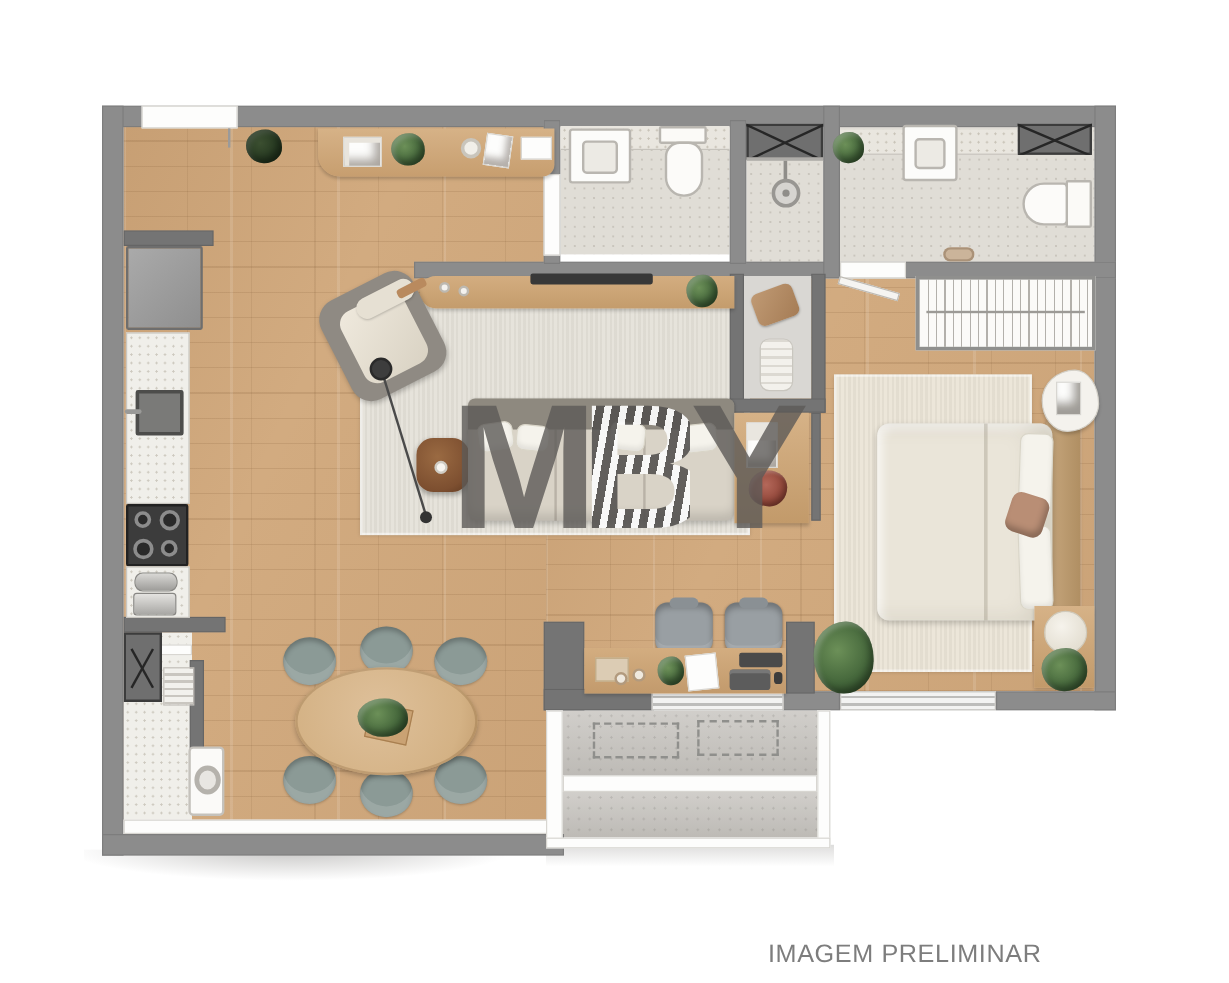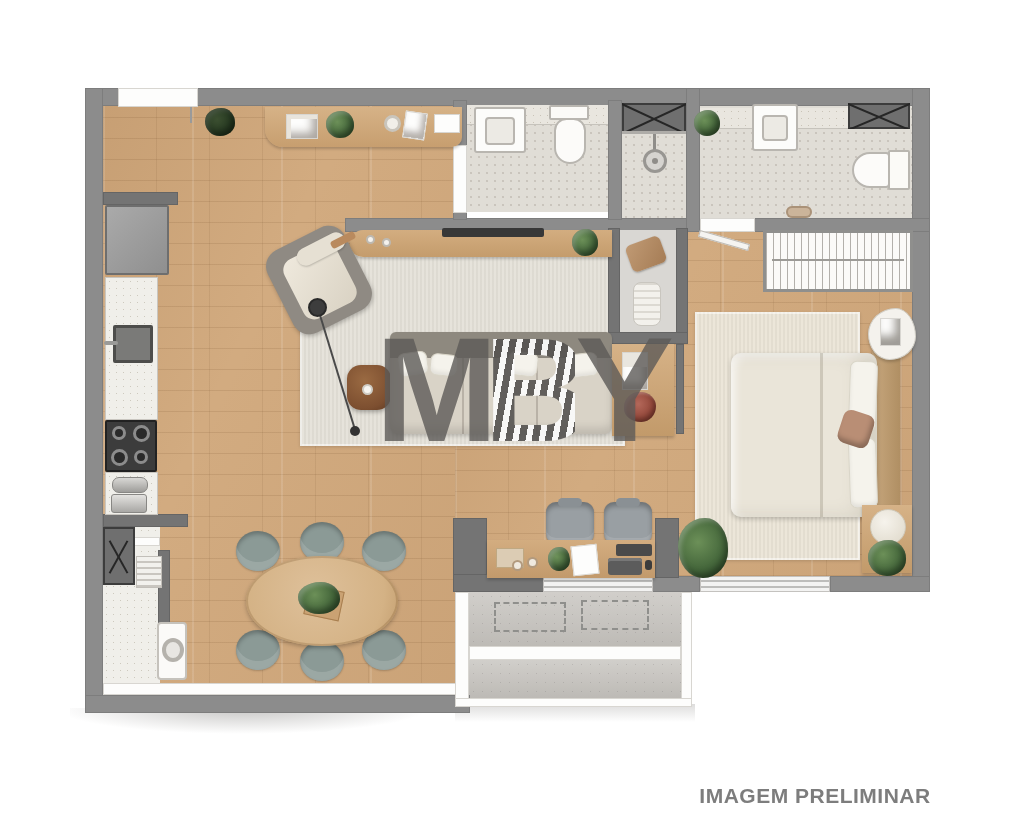--- a/index.html
+++ b/index.html
@@ -56,22 +56,22 @@
     box-shadow:inset 0 4px 5px rgba(0,0,0,.28),inset 0 -6px 0 rgba(255,255,255,.12),0 1px 2px rgba(0,0,0,.25);}
   .pillow{background:#f5f3ec;border:1px solid #d9d5c8;border-radius:7px;box-sizing:border-box;
     box-shadow:inset 0 -3px 4px rgba(0,0,0,.08);}
   
   .wm-letters{font-weight:900;font-size:148px;line-height:1;letter-spacing:-15px;
     color:rgba(92,90,88,.80);font-family:"Liberation Sans",sans-serif;}
   .wm-b{background:repeating-linear-gradient(100deg,rgba(250,250,250,.95) 0 6px,rgba(84,82,80,.9) 6px 13px);
     -webkit-background-clip:text;background-clip:text;color:transparent;}
   .wm-sub{font-weight:700;font-size:28px;letter-spacing:7px;color:rgba(100,96,92,.92);
     text-align:center;margin-top:8px;}
-  .disclaimer{font-weight:700;font-size:21px;letter-spacing:.5px;color:#7d7d7d;
-    text-align:center;}
+  .disclaimer{font-weight:400;font-size:21px;letter-spacing:.5px;color:#7d7d7d;
+    text-align:left;}
   .shadow{pointer-events:none;}
 </style>
 </head>
 <body>
 
 <div id="stage">
 
   <div class="a shadow" style="left:70px;top:708px;width:430px;height:36px;
        background:radial-gradient(60% 100% at 40% 0%,rgba(120,118,115,.42),rgba(120,118,115,0) 72%);"></div>
   <div class="a shadow" style="left:455px;top:704px;width:240px;height:18px;

